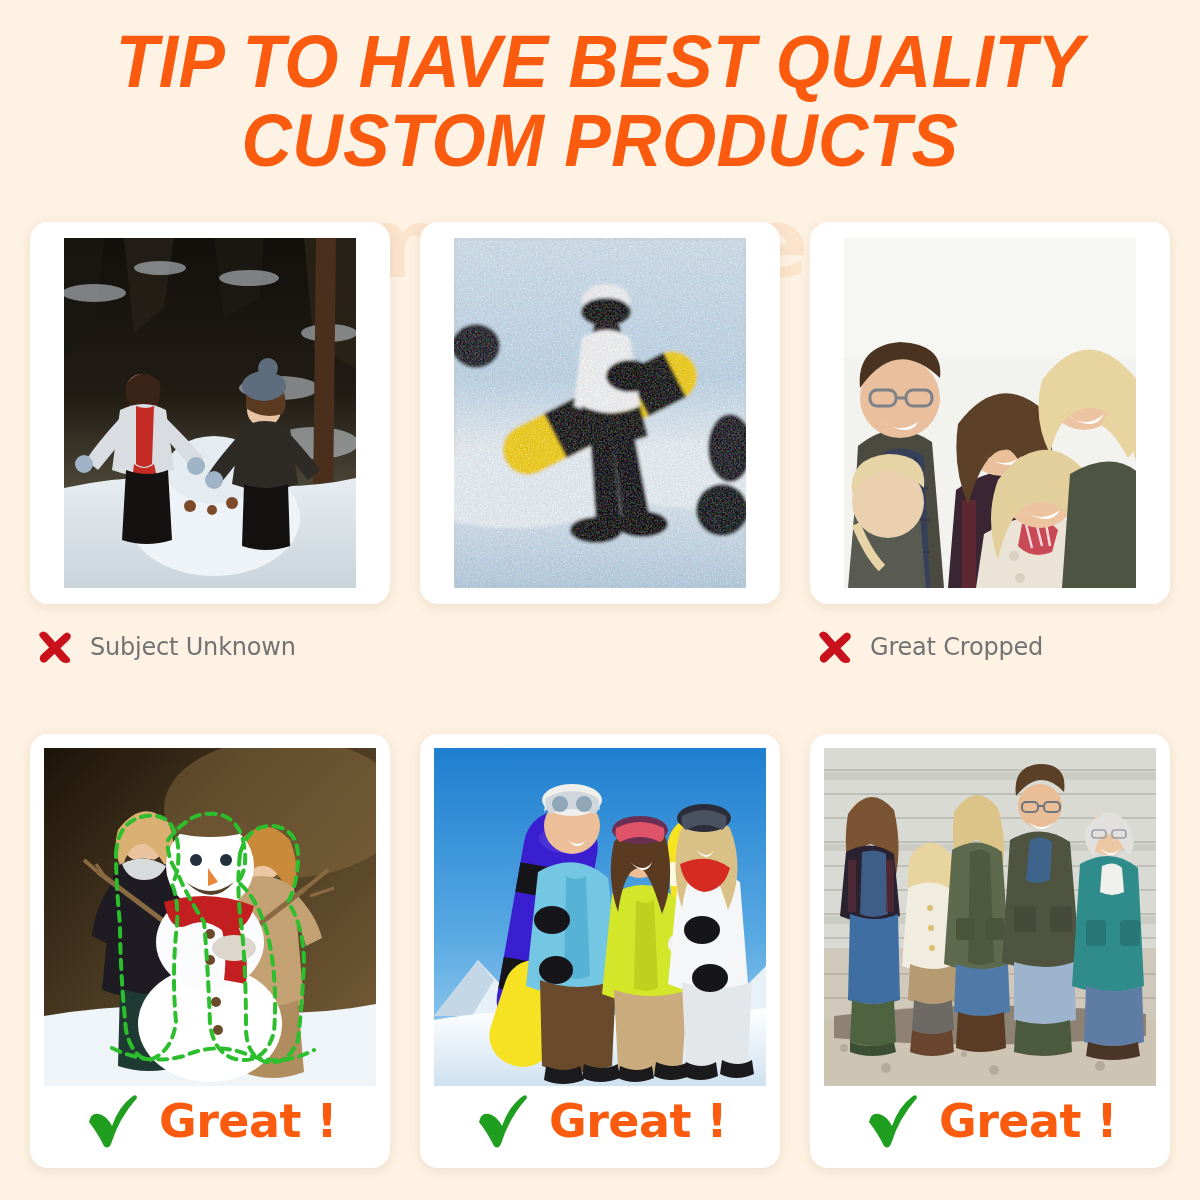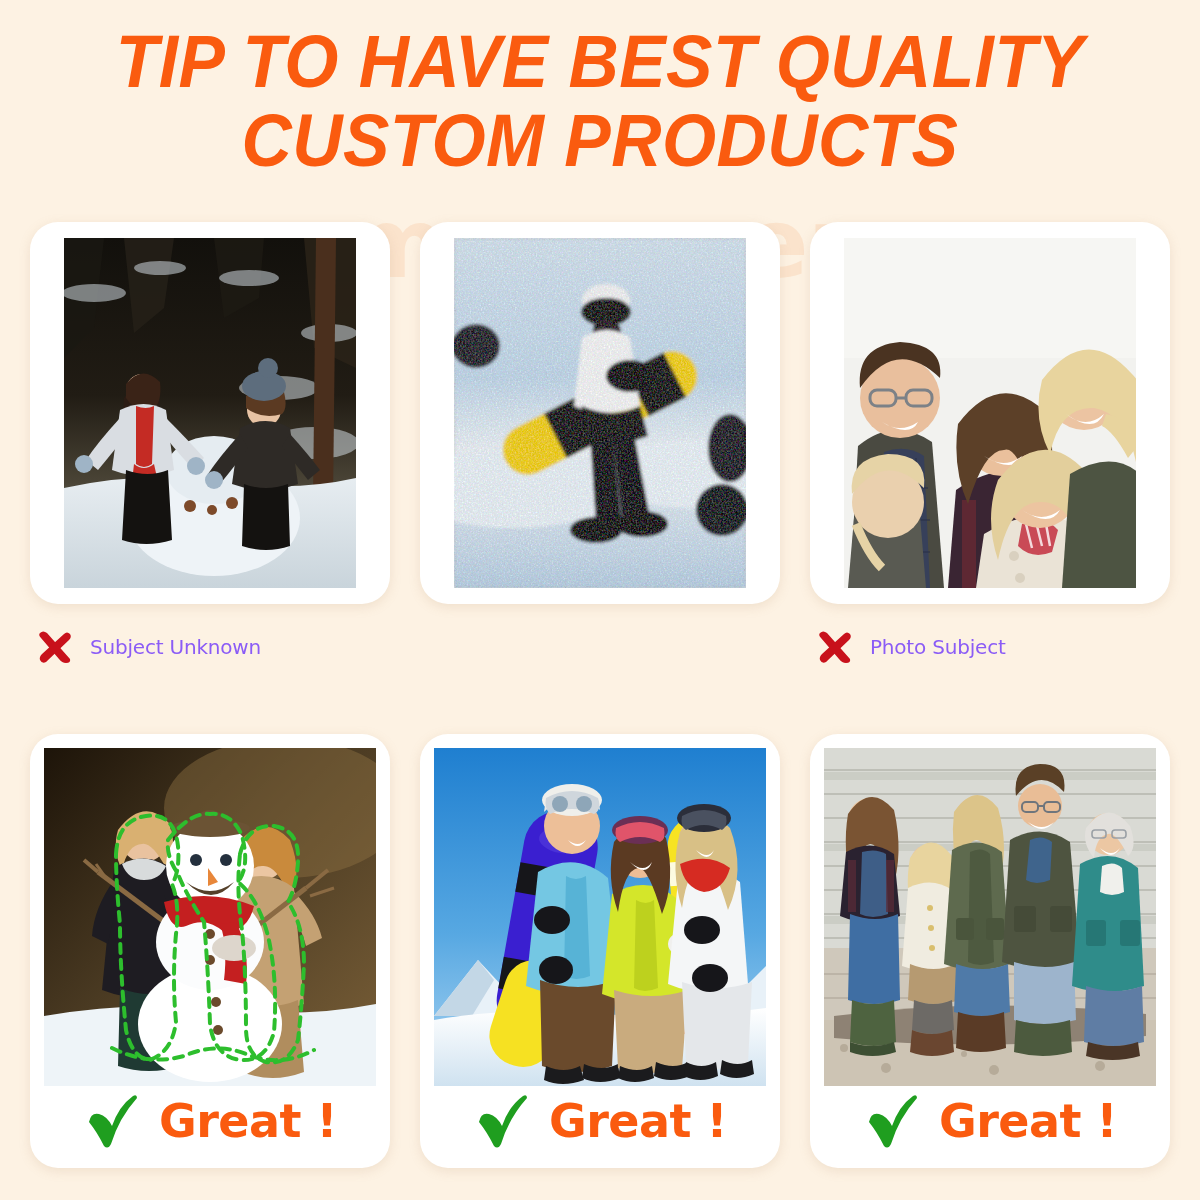--- a/index.html
+++ b/index.html
@@ -58,21 +58,21 @@
     z-index: 2;
   }
   .row { display: flex; justify-content: center; gap: 30px; }
   .row-bad { align-items: flex-start; }
   .row-good { margin-top: 66px; }
 
   .cell { width: 360px; display: flex; flex-direction: column; align-items: center; }
 
   .card {
     background: #ffffff;
-    border-radius: 28px;
+    border-radius: 18px;
     box-shadow: 0 3px 12px rgba(180,140,100,0.18);
     padding: 14px;
     width: 100%;
     display: flex;
     flex-direction: column;
     align-items: center;
   }
   .card-bad { padding: 16px 18px; }
   .card-good { padding: 14px 14px 6px 14px; }
 
@@ -92,23 +92,23 @@
   .label-bad {
     display: flex;
     align-items: center;
     gap: 14px;
     margin-top: 22px;
     padding-left: 4px;
     align-self: flex-start;
   }
   .label-bad .txt {
     font-family: "DejaVu Sans", sans-serif;
-    font-size: 20px;
+    font-size: 24px;
     font-weight: 400;
-    color: #8b5cf6;
+    color: #737373;
     white-space: nowrap;
     letter-spacing: -0.2px;
   }
 
   .label-good {
     display: flex;
     align-items: center;
     justify-content: center;
     gap: 18px;
     padding: 6px 0 12px 0;
@@ -350,21 +350,21 @@
           </svg>
         </div>
       </div>
       <div class="label-bad">
         <span class="icon-x">
           <svg viewBox="0 0 42 42">
             <path d="M6 7 Q9 4 13 7 L36 33 Q37 37 32 37 Q28 37 25 33 L7 12 Q4 9 6 7Z" fill="#c8111b"></path>
             <path d="M36 8 Q38 11 35 14 L12 36 Q8 38 6 34 Q5 31 8 28 L30 8 Q33 5 36 8Z" fill="#c8111b"></path>
           </svg>
         </span>
-        <span class="txt">Photo Subject</span>
+        <span class="txt">Great Cropped</span>
       </div>
     </div>
 
   </div>
 
   <div class="row row-good">
 
     <div class="cell">
       <div class="card card-good">
         <div class="photo">

